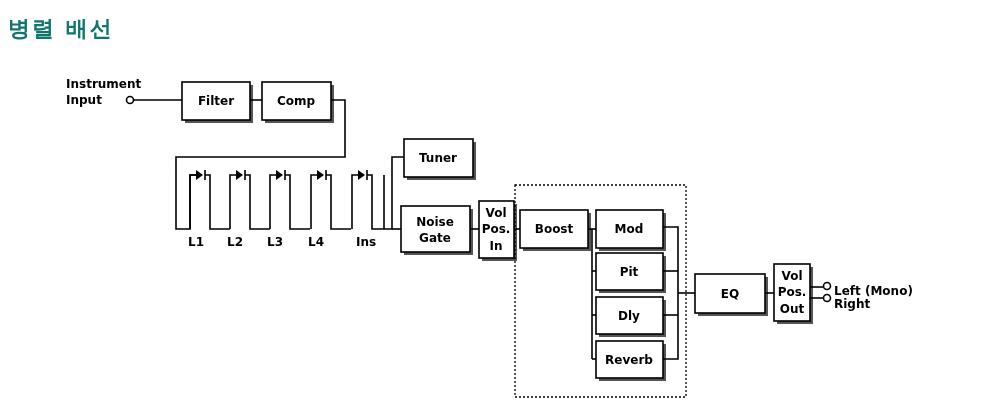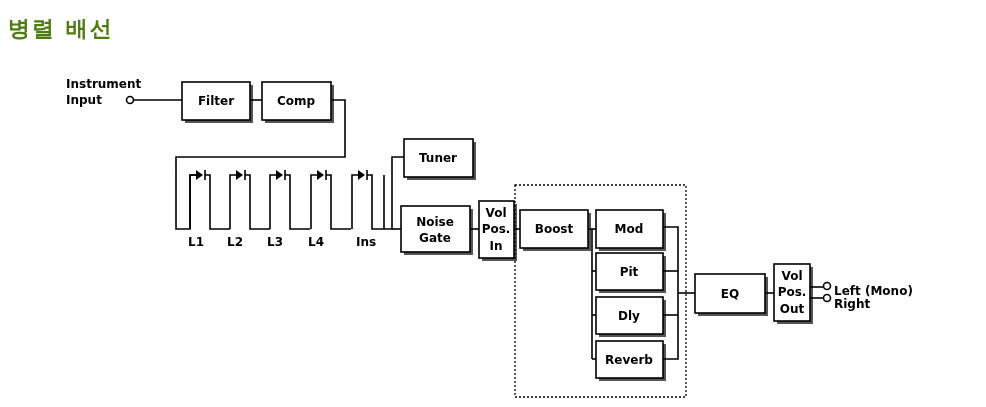--- a/index.html
+++ b/index.html
@@ -1,17 +1,17 @@
 <!DOCTYPE html>
 <html><head>
   <meta charset="utf-8">
   <style>
     html, body { margin: 0; padding: 0; background: #ffffff; }
     body { width: 986px; height: 407px; position: relative; overflow: hidden; font-family: "DejaVu Sans", sans-serif; }
-    .title { position: absolute; left: 8px; top: 14px; font-family: "DejaVu Serif", serif; font-weight: bold; font-size: 22px; color: #4d7c0f; letter-spacing: 2px; }
+    .title { position: absolute; left: 8px; top: 14px; font-family: "DejaVu Serif", serif; font-weight: bold; font-size: 22px; color: #0f766e; letter-spacing: 2px; }
     svg { position: absolute; left: 0; top: 0; }
     .lbl { font-family: "DejaVu Sans", sans-serif; font-weight: bold; font-size: 12px; fill: #000; }
     .blabel { font-family: "DejaVu Sans", sans-serif; font-weight: bold; font-size: 12px; fill: #000; text-anchor: middle; }
     .box { fill: #fff; stroke: #000; stroke-width: 1.6; }
     .shadow { fill: #555; }
     .wire { fill: none; stroke: #000; stroke-width: 1.6; }
     .dash { fill: none; stroke: #000; stroke-width: 1.3; stroke-dasharray: 2 2; }
   </style>
 </head>
 <body>

